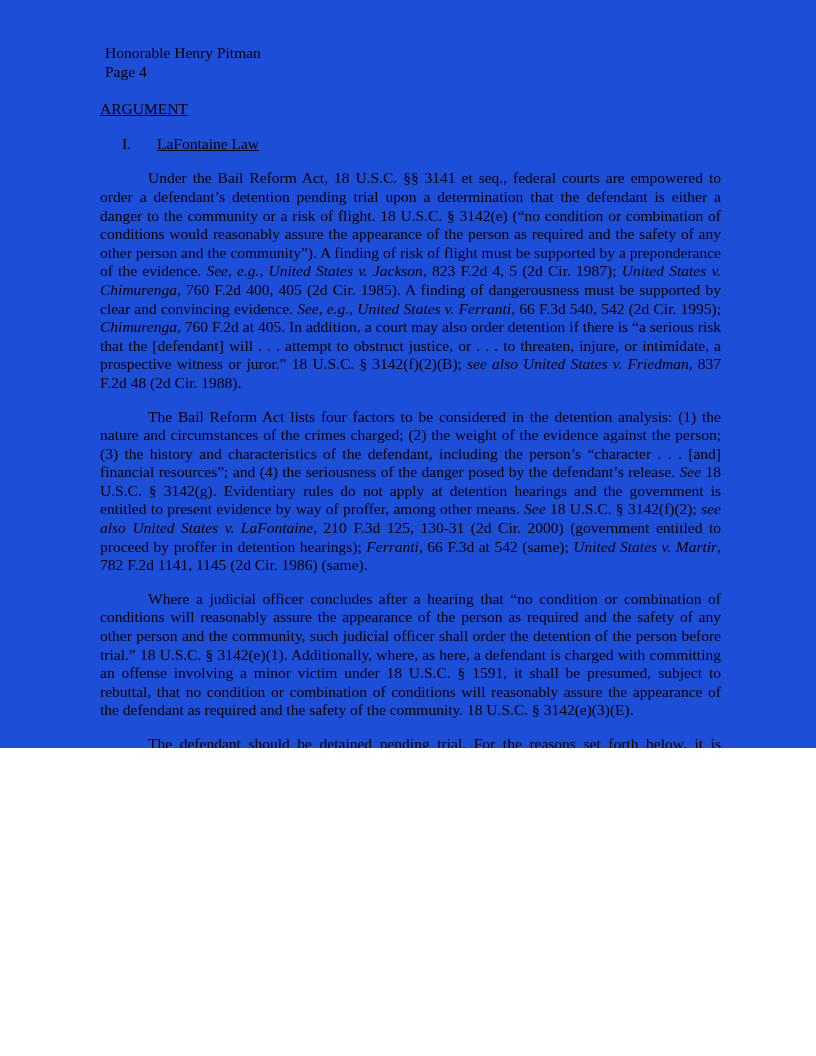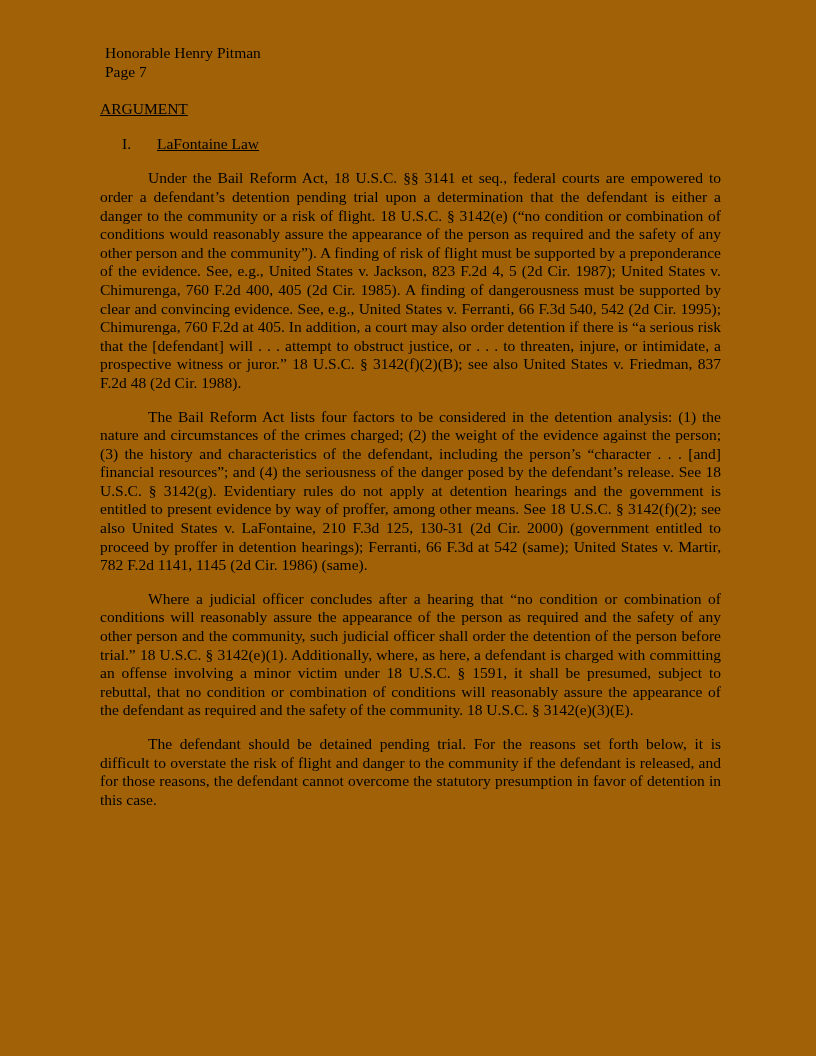--- a/index.html
+++ b/index.html
@@ -3,23 +3,23 @@
 <meta charset="utf-8">
 <style>
   html, body {
     margin: 0;
     padding: 0;
     background: #ffffff;
   }
   .page {
     position: relative;
     width: 816px;
-    height: 1056px;
+    height: 748px;
     margin: 0 auto;
-    background: #a16207;
+    background: #1d4ed8;
     box-sizing: border-box;
     padding: 44px 95px 40px 100px;
     font-family: "Liberation Serif", "DejaVu Serif", serif;
     font-size: 15.5px;
     line-height: 18.6px;
     color: #000000;
     overflow: hidden;
   }
   .addr {
     padding-left: 5px;
@@ -41,30 +41,31 @@
   .sec-num {
     display: inline-block;
     width: 35px;
   }
   .body-para {
     margin: 0 0 15px 0;
     text-align: justify;
     text-indent: 48px;
   }
   .em {
+    font-style: italic;
   }
 </style>
 </head>
 <body>
 
 <main class="page">
 
   <header class="addr">
     <div>Honorable Henry Pitman</div>
-    <div>Page 7</div>
+    <div>Page 4</div>
   </header>
 
   <div class="doc-title">
     <span class="u">ARGUMENT</span>
   </div>
 
   <section>
     <div class="sec-head">
       <span class="sec-num">I.</span><span class="u">LaFontaine Law</span>
     </div>

